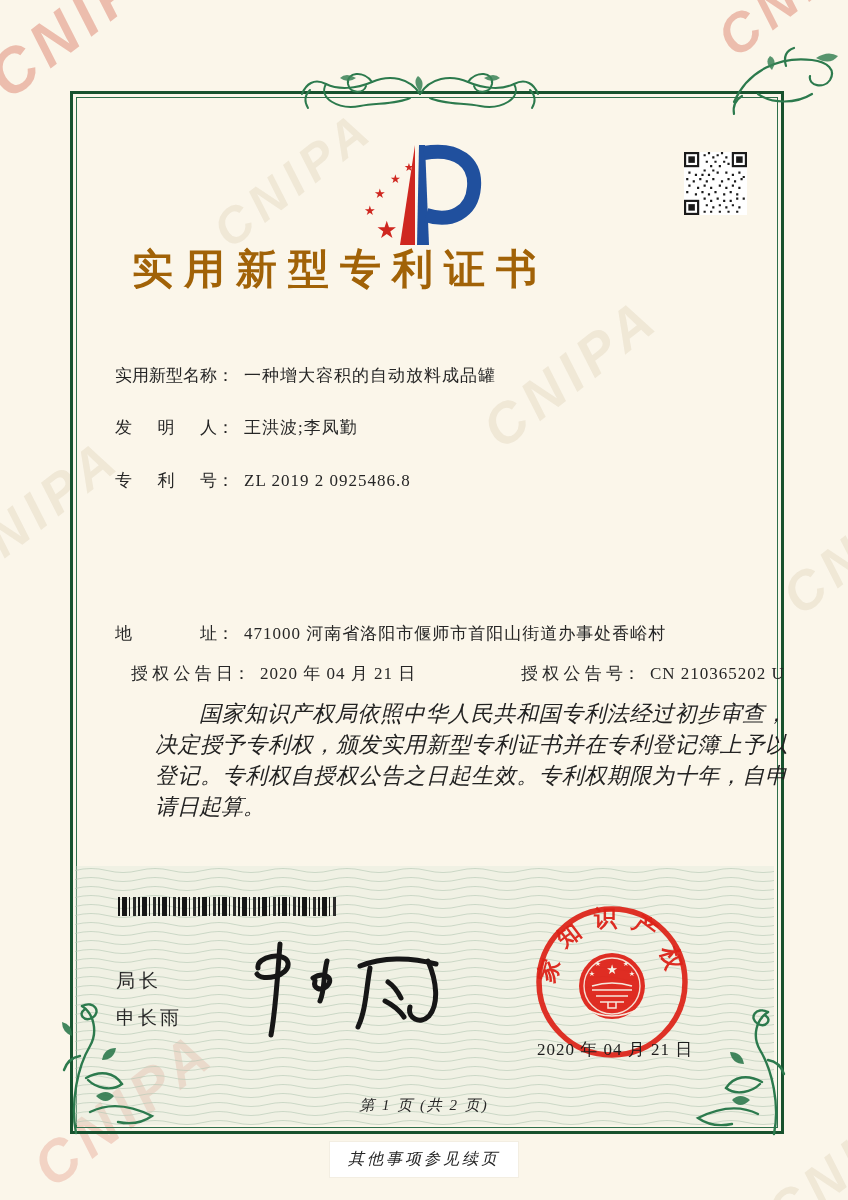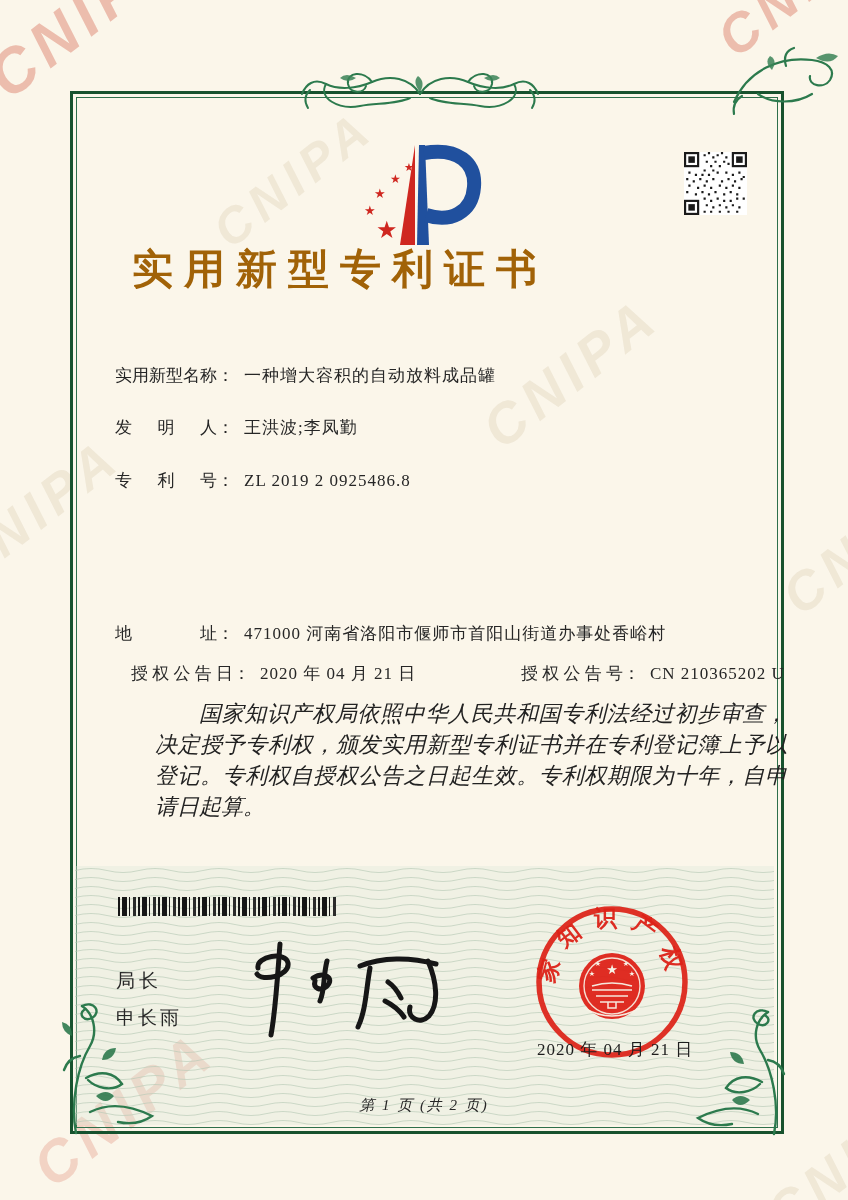--- a/index.html
+++ b/index.html
@@ -248,14 +248,15 @@
         <path d="M64 94 H96"></path>
         <path d="M68 100 H92"></path>
         <path d="M76 100 v6 h8 v-6"></path>
         <path d="M52 106 Q66 114 80 114 Q94 114 108 106"></path>
       </g>
     </g>
   </svg>
   <div class="seal-date">2020 年 04 月 21 日</div>
 
   <div class="page-info">第 1 页 (共 2 页)</div>
+  <div class="cont-note">其他事项参见续页</div>
 
 </div>
 
 </body></html>

